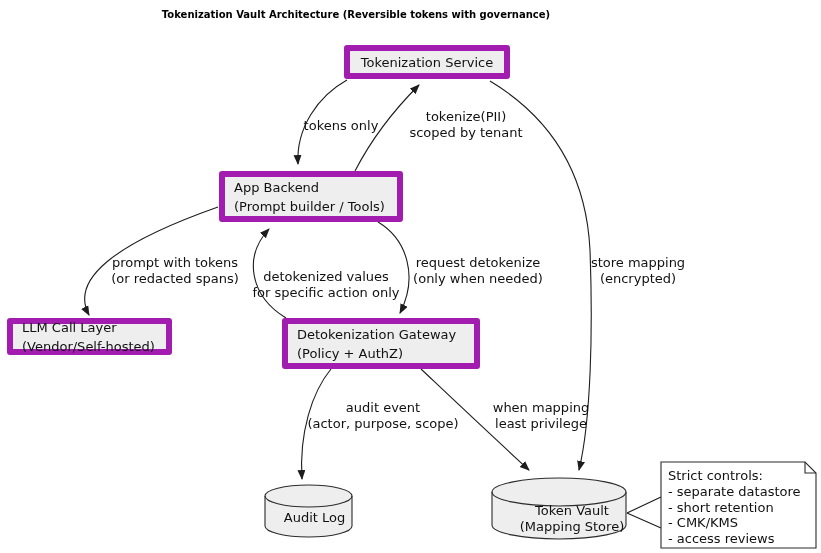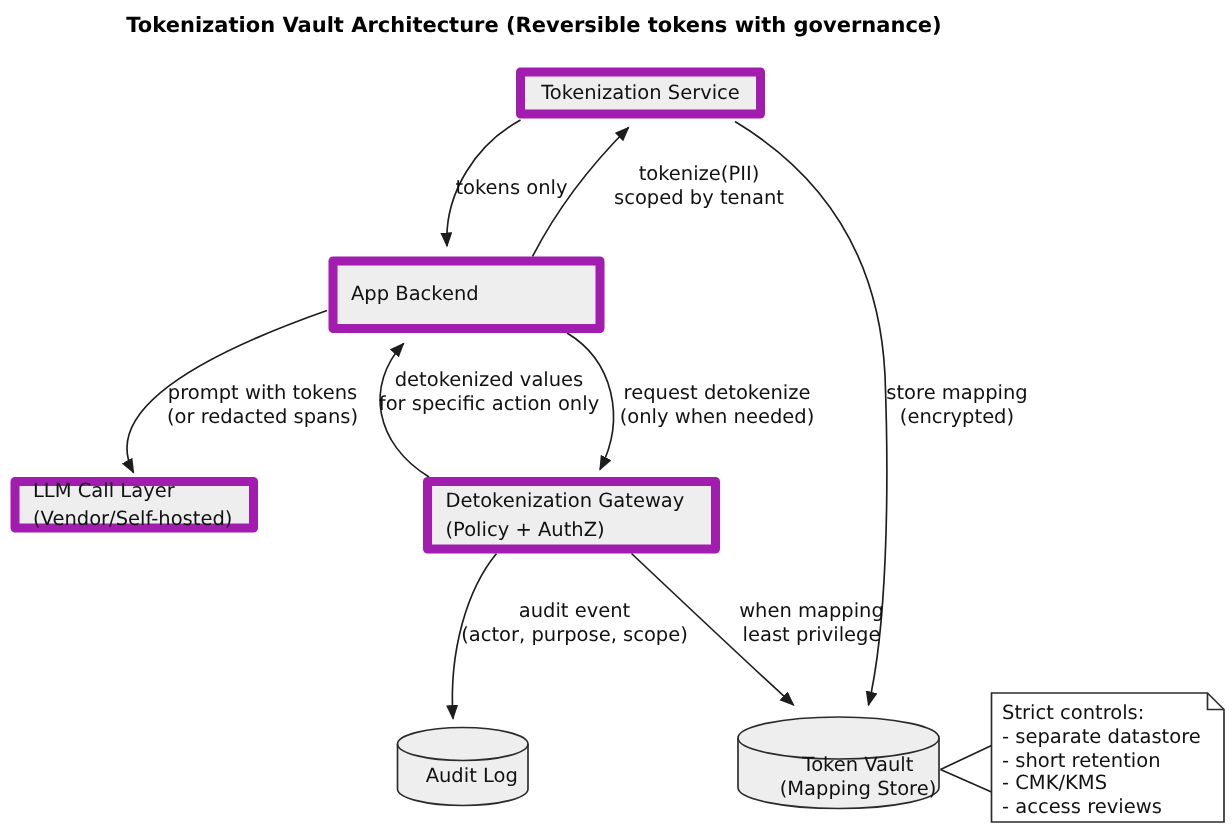--- a/index.html
+++ b/index.html
@@ -3,21 +3,21 @@
 <meta charset="utf-8">
 <style>
   html,body{margin:0;padding:0;background:#ffffff;}
   .canvas{
     position:relative;width:821px;height:553px;background:#ffffff;overflow:hidden;
     font-family:"DejaVu Sans", sans-serif;color:#111111;
   }
   .layer{position:absolute;left:0;top:0;}
   .title{
     position:absolute;left:50px;top:9px;width:612px;text-align:center;
-    font-size:14px;font-weight:bold;color:#000000;
+    font-size:10px;font-weight:bold;color:#000000;
   }
   .node-box{
     position:absolute;background:#eeeeee;border:6px solid #a21caf;border-radius:3px;
     box-sizing:border-box;display:flex;flex-direction:column;justify-content:center;
     font-size:13px;line-height:19px;color:#111111;
   }
   .node-box.center{align-items:center;}
   .node-box.left{align-items:flex-start;padding-left:9px;padding-right:8px;}
   .cyl-label{
     position:absolute;text-align:center;font-size:13px;line-height:16px;color:#111111;
@@ -83,20 +83,21 @@
   </svg>
 
   <div class="title">Tokenization Vault Architecture (Reversible tokens with governance)</div>
 
   <div class="node-box center" style="left:344px;top:45px;width:166px;height:34px;">
     <span>Tokenization Service</span>
   </div>
 
   <div class="node-box left" style="left:219px;top:171px;width:184px;height:51px;">
     <span>App Backend</span>
+    <span>(Prompt builder / Tools)</span>
   </div>
 
   <div class="node-box left" style="left:7px;top:318px;width:165px;height:37px;">
     <span>LLM Call Layer</span>
     <span>(Vendor/Self-hosted)</span>
   </div>
 
   <div class="node-box left" style="left:282px;top:318px;width:198px;height:51px;">
     <span>Detokenization Gateway</span>
     <span>(Policy + AuthZ)</span>
@@ -116,21 +117,21 @@
   <div class="edge-label" style="left:386px;top:109px;width:160px;">
     <span>tokenize(PII)</span>
     <span>scoped by tenant</span>
   </div>
 
   <div class="edge-label" style="left:95px;top:255px;width:160px;">
     <span>prompt with tokens</span>
     <span>(or redacted spans)</span>
   </div>
 
-  <div class="edge-label" style="left:241px;top:246px;width:170px;">
+  <div class="edge-label" style="left:241px;top:269px;width:170px;">
     <span>detokenized values</span>
     <span>for specific action only</span>
   </div>
 
   <div class="edge-label" style="left:398px;top:255px;width:160px;">
     <span>request detokenize</span>
     <span>(only when needed)</span>
   </div>
 
   <div class="edge-label" style="left:568px;top:255px;width:140px;">

